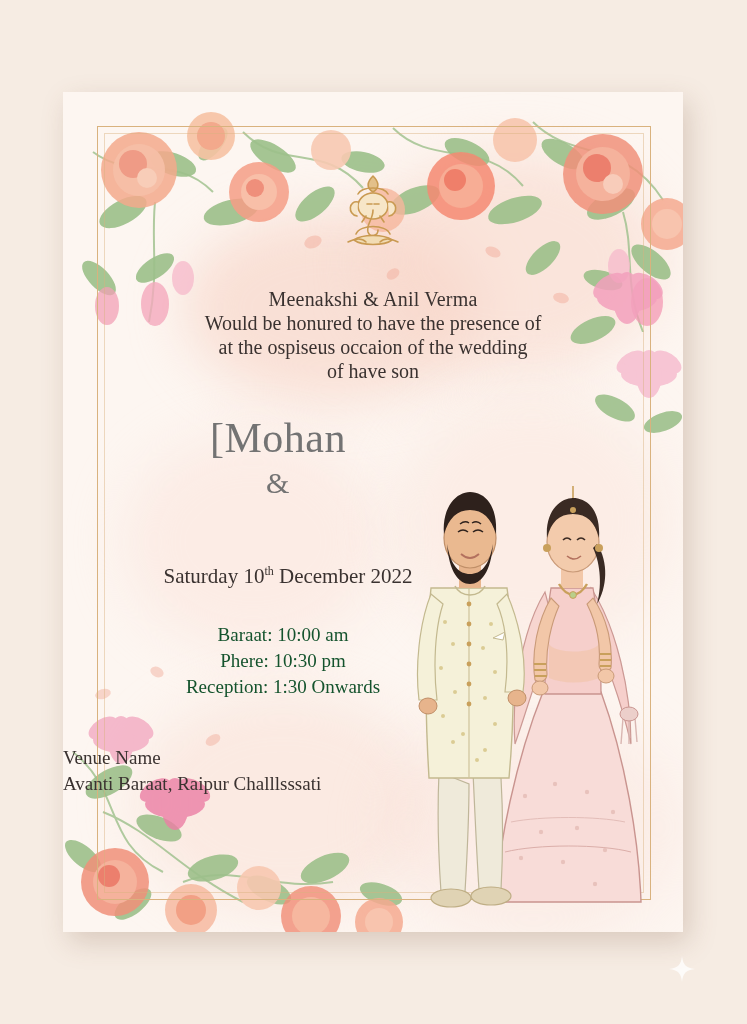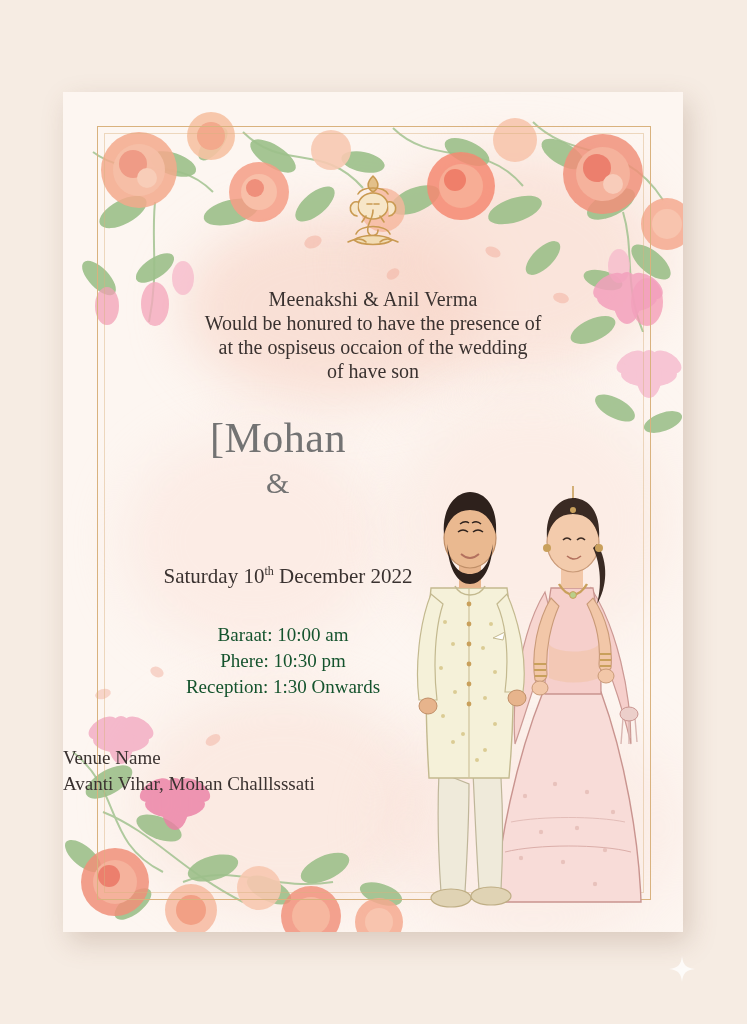--- a/index.html
+++ b/index.html
@@ -348,21 +348,21 @@
   </div>
 
   <div id="schedule">
     <div>Baraat: 10:00 am</div>
     <div>Phere: 10:30 pm</div>
     <div>Reception: 1:30 Onwards</div>
   </div>
 
   <div id="venue">
     <div>Venue Name</div>
-    <div>Avanti Vihar, Mohan Challlsssati</div>
+    <div>Avanti Baraat, Raipur Challlsssati</div>
   </div>
 
   <svg id="couple-illustration" viewBox="0 0 270 540">
 
     <g>
 
       <path d="M148 300 C120 370, 104 452, 100 510 L246 510 C244 448, 230 366, 206 300 Z" fill="#f8dcd8" stroke="#c9948f" stroke-width="1.4"></path>
       <path d="M106 486 C140 478, 208 478, 240 486" fill="none" stroke="#dcae a9" stroke-width="1.2"></path>
       <path d="M110 460 C142 452, 206 452, 236 460" fill="none" stroke="#dbaea9" stroke-width="1"></path>
       <path d="M116 430 C146 424, 202 424, 230 430" fill="none" stroke="#e3bdb8" stroke-width="1"></path>

